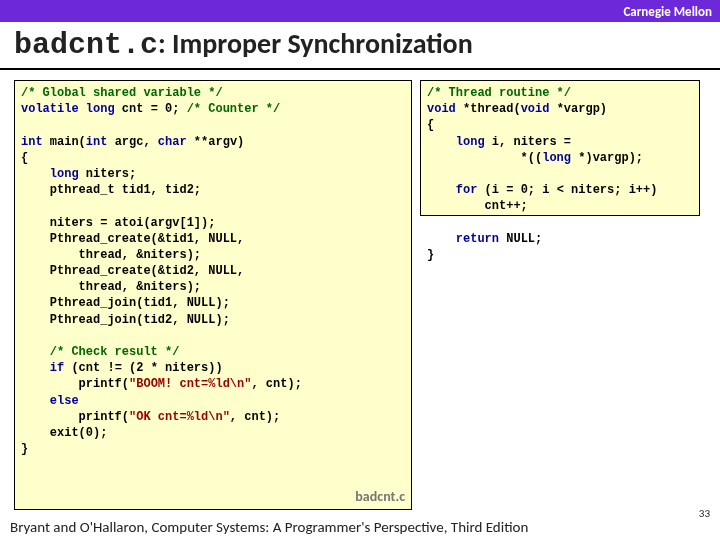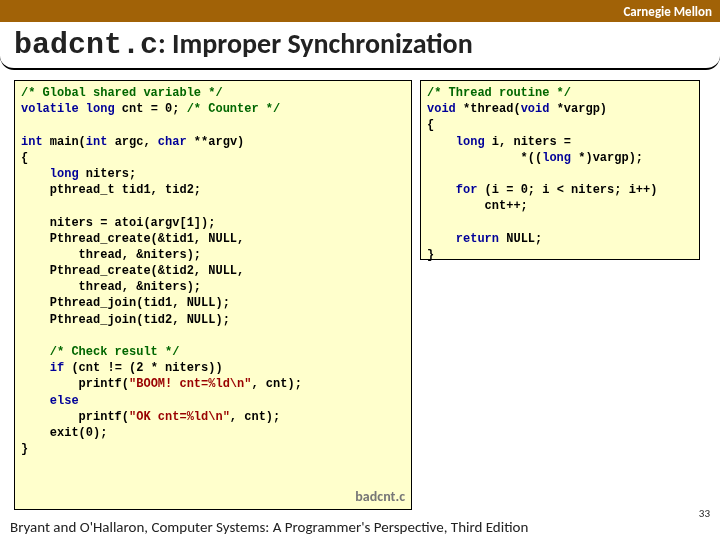--- a/index.html
+++ b/index.html
@@ -5,39 +5,38 @@
   * { margin: 0; padding: 0; box-sizing: border-box; }
   body {
     width: 720px;
     height: 540px;
     background: #fff;
     font-family: Calibri, Arial, sans-serif;
     position: relative;
     overflow: hidden;
   }
   .topbar {
-    background: #a16207;
+    background: #6d28d9;
     height: 22px;
     display: flex;
     justify-content: flex-end;
     align-items: center;
     padding-right: 8px;
   }
   .topbar-text {
     color: #fff;
     font-weight: bold;
     font-size: 13px;
   }
   .title {
     padding: 4px 14px 6px 14px;
     font-size: 28px;
     font-weight: bold;
     color: #222;
     border-bottom: 2px solid #000;
-    border-radius: 14px;
   }
   .title .mono {
     font-family: "Courier New", monospace;
     font-size: 30px;
     font-weight: bold;
   }
   .content {
     display: flex;
     gap: 8px;
     padding: 10px 14px 0 14px;
@@ -51,21 +50,21 @@
     padding: 4px 6px;
     white-space: pre;
     position: relative;
   }
   .left-code {
     width: 398px;
     height: 430px;
   }
   .right-code {
     width: 280px;
-    height: 180px;
+    height: 136px;
   }
   .code-label {
     position: absolute;
     right: 6px;
     bottom: 2px;
     font-family: Calibri, Arial, sans-serif;
     font-weight: bold;
     font-size: 14px;
     color: #777;
   }

